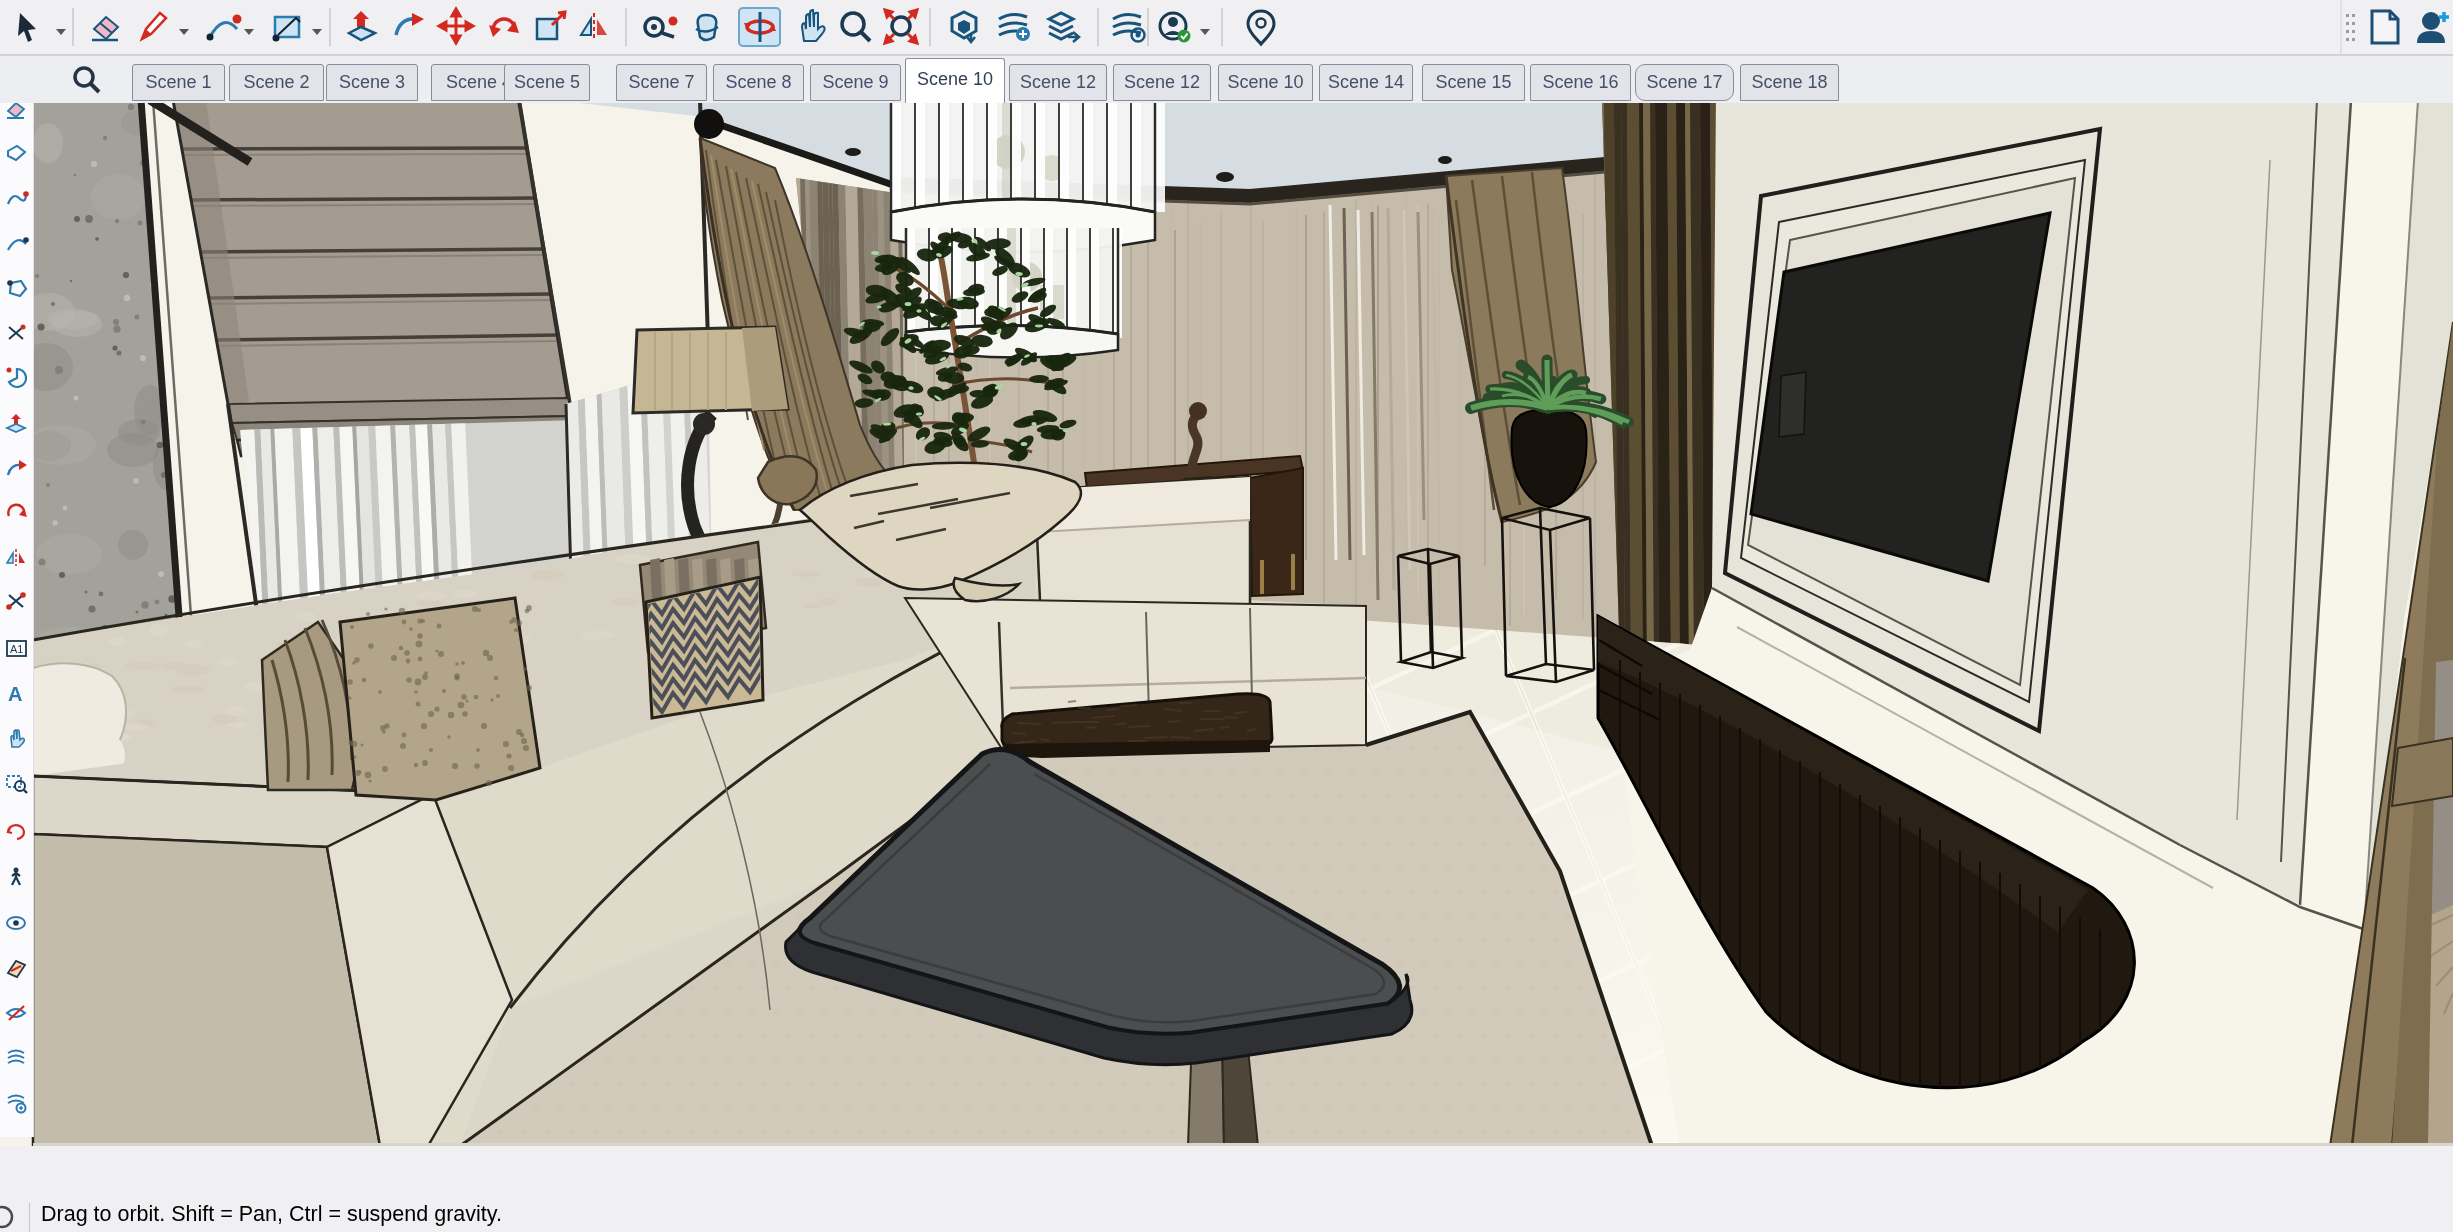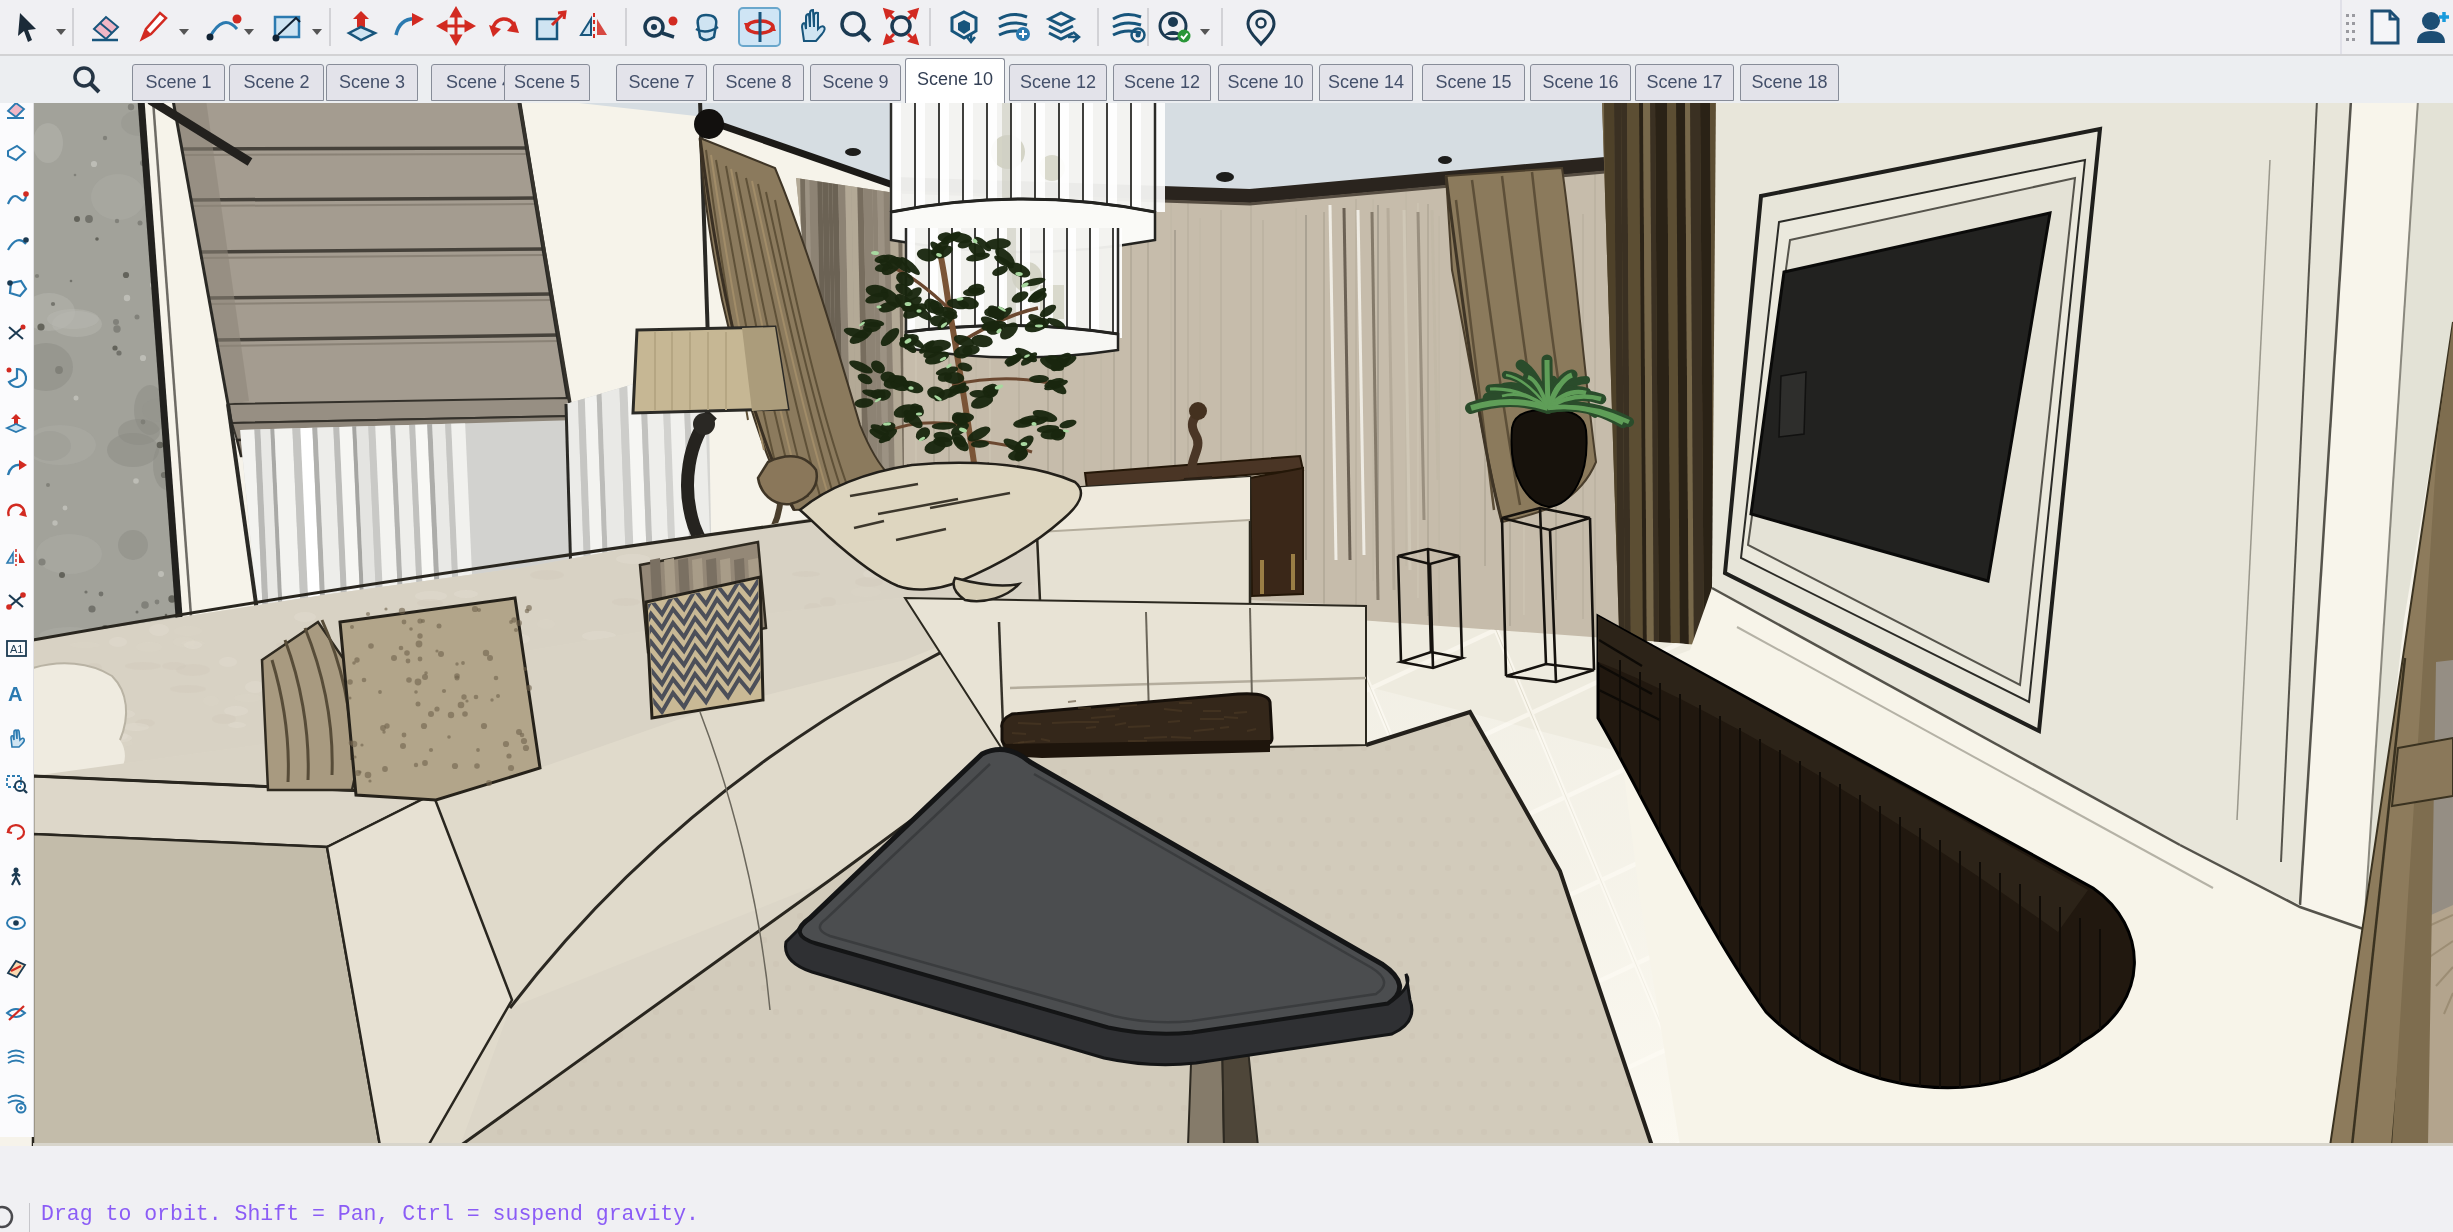--- a/index.html
+++ b/index.html
@@ -8,21 +8,21 @@
 #tabbar{position:absolute;left:0;top:56px;width:2453px;height:47px;background:#eceef1;}
 .tab{position:absolute;top:8px;height:37px;background:#e3e3ea;border:1.5px solid #878c98;border-radius:3px 3px 0 0;box-sizing:border-box;color:#44506a;font-size:18px;text-align:center;line-height:34px;}
 .tab.active{background:#ffffff;border:1.5px solid #878c98;border-bottom:none;top:2px;height:45px;line-height:40px;color:#333f54;}
 #viewport{position:absolute;left:0;top:100px;width:2453px;height:1046px;}
 #lefttools{position:absolute;left:0;top:51px;width:33px;height:1086px;background:#fbfbfd;border-right:1px solid #e0e0e4;}
 #measure{position:absolute;left:0;top:1146px;width:2453px;height:50px;background:#f0f0f3;}
 #measpanel{position:absolute;left:0;top:0;width:379px;height:49px;background:#efeff2;border-right:1px solid #d8d8dc;border-bottom:1px solid #d8d8dc;}
 #measlabel{position:absolute;left:2px;top:13px;color:#3c3c3e;font-size:20px;}
 #measbox{position:absolute;left:136px;top:6px;width:234px;height:32px;background:#fdfdfe;border:1px solid #8f8f95;border-radius:2px;}
 #status{position:absolute;left:0;top:1196px;width:2453px;height:36px;background:#f0f0f3;}
-#statustext{position:absolute;left:41px;top:6px;color:#8b5cf6;font-size:21.5px;font-family:Liberation Mono, monospace;}
+#statustext{position:absolute;left:41px;top:6px;color:#000000;font-size:21.5px;}
 #statussep{position:absolute;left:29px;top:7px;width:1px;height:29px;background:#c6c6cb;}
 </style>
 </head>
 <body>
 <div id="app">
   <svg id="viewport" viewBox="0 100 2453 1046" width="2453" height="1046">
   <defs>
 <linearGradient id="floorbright" x1="0" y1="0" x2="0.85" y2="1">
 <stop offset="0" stop-color="#ffffff" stop-opacity="0"></stop>
 <stop offset="0.55" stop-color="#fdfbf4" stop-opacity="0.45"></stop>
@@ -2416,21 +2416,21 @@
       <div class="tab" style="left:616px;width:91px;">Scene 7</div>
       <div class="tab" style="left:713px;width:91px;">Scene 8</div>
       <div class="tab" style="left:810px;width:91px;">Scene 9</div>
       <div class="tab active" style="left:905px;width:100px;">Scene 10</div>
       <div class="tab" style="left:1009px;width:98px;">Scene 12</div>
       <div class="tab" style="left:1113px;width:98px;">Scene 12</div>
       <div class="tab" style="left:1218px;width:95px;">Scene 10</div>
       <div class="tab" style="left:1319px;width:94px;">Scene 14</div>
       <div class="tab" style="left:1422px;width:103px;">Scene 15</div>
       <div class="tab" style="left:1530px;width:101px;">Scene 16</div>
-      <div class="tab" style="left:1635px;width:99px;">Scene 17</div>
+      <div class="tab" style="left:1635px;width:99px;border-radius:10px;">Scene 17</div>
       <div class="tab" style="left:1740px;width:99px;">Scene 18</div>
   </div>
   <div id="status">
       <div id="statussep"></div>
       <div id="statustext">Drag to orbit. Shift = Pan, Ctrl = suspend gravity.</div>
     <svg style="position:absolute;left:-8px;top:8px" width="30" height="26">
         <circle cx="10" cy="13" r="10" fill="none" stroke="#4a4a4e" stroke-width="2.5"></circle>
       </svg>
   </div>
 </div>

